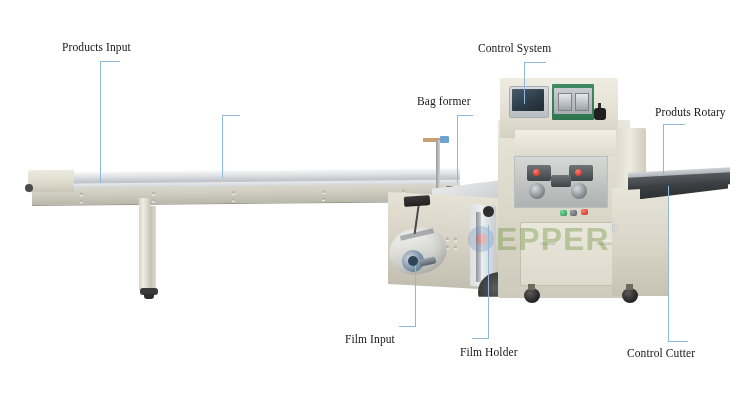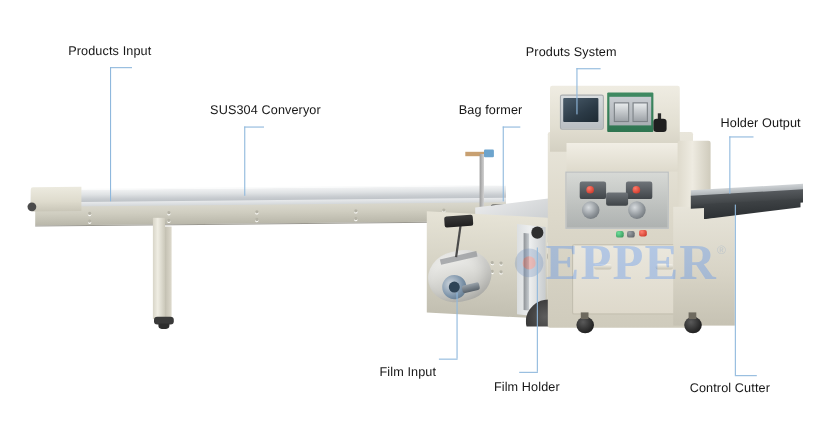--- a/index.html
+++ b/index.html
@@ -14,21 +14,21 @@
   #stage {
     position: relative;
     width: 750px;
     height: 400px;
     background: #ffffff;
     overflow: hidden;
   }
   
   .callout {
     position: absolute;
-    font-family: Liberation Sans, sans-serif;
+    font-family: Liberation Serif, serif;
     font-size: 11.5px;
     line-height: 14px;
     color: #161616;
     white-space: nowrap;
     letter-spacing: 0.1px;
     text-align: right;
   }
   
   .leader {
     position: absolute;
@@ -321,24 +321,24 @@
   .wm-gear .g-outer {
     position: absolute; inset: 0;
     border-radius: 50%;
     background: #6f8fbe;
   }
   .wm-gear .g-inner {
     position: absolute; left: 7px; top: 7px; width: 12px; height: 12px;
     border-radius: 50%; background: #e0443a;
   }
   .wm-text {
-    font-family: Liberation Serif, serif;
-    font-size: 46px;
+    font-family: Liberation Sans, sans-serif;
+    font-size: 32px;
     font-weight: bold;
-    color: #3b82f6;
+    color: #4d7c0f;
     letter-spacing: 1px;
     line-height: 1;
   }
   .wm-reg {
     font-size: 11px; color: #7b9bc6; align-self: flex-start; margin-top: 4px;
   }
 </style>
 </head>
 <body>
 
@@ -479,21 +479,20 @@
   <div class="leader v" style="left:415px; top:266px; height:60px;"></div>
   <div class="leader h" style="left:399px; top:326px; width:17px;"></div>
 
   <div class="leader v" style="left:488px; top:225px; height:113px;"></div>
   <div class="leader h" style="left:472px; top:338px; width:17px;"></div>
 
   <div class="leader v" style="left:668px; top:186px; height:155px;"></div>
   <div class="leader h" style="left:668px; top:341px; width:20px;"></div>
 
   <div class="callout" style="left:62px;  top:40px;">Products Input</div>
-  <div class="callout" style="left:191px; top:94px;">SUS304 Converyor</div>
   <div class="callout" style="left:417px; top:94px;">Bag former</div>
-  <div class="callout" style="left:478px; top:41px;">Produts System</div>
-  <div class="callout" style="left:655px; top:105px;">Holder Output</div>
+  <div class="callout" style="left:478px; top:41px;">Control System</div>
+  <div class="callout" style="left:655px; top:105px;">Produts Rotary</div>
   <div class="callout" style="left:345px; top:332px;">Film Input</div>
-  <div class="callout" style="left:449px; top:345px;">Film Holder</div>
+  <div class="callout" style="left:460px; top:345px;">Film Holder</div>
   <div class="callout" style="left:627px; top:346px;">Control Cutter</div>
 
 </div>
 
 </body></html>

